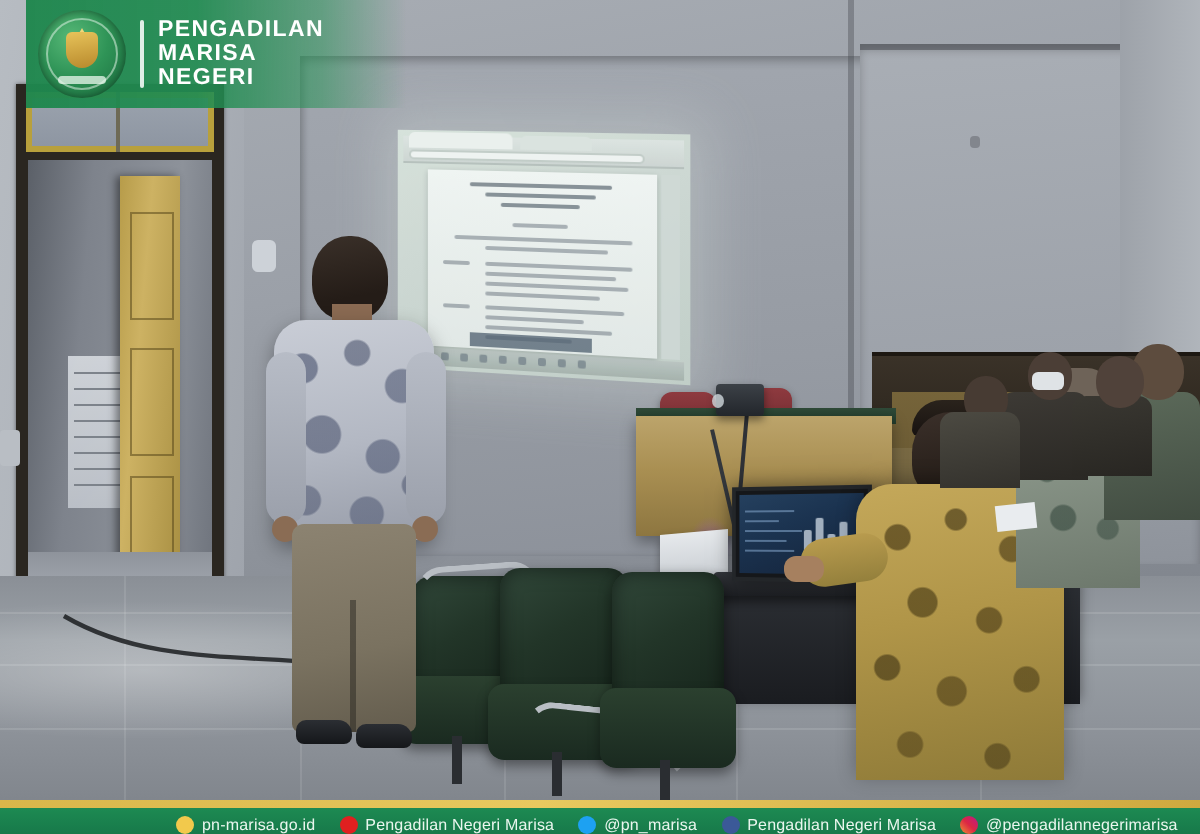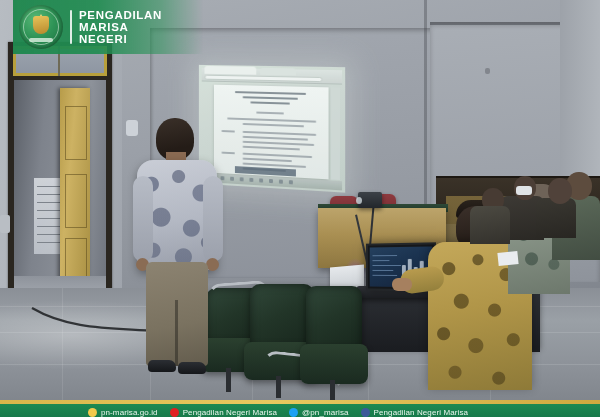--- a/index.html
+++ b/index.html
@@ -502,15 +502,19 @@
       <span class="stxt">Pengadilan Negeri Marisa</span>
     </div>
     <div class="social">
       <span class="sico tw"></span>
       <span class="stxt">@pn_marisa</span>
     </div>
     <div class="social">
       <span class="sico fb"></span>
       <span class="stxt">Pengadilan Negeri Marisa</span>
     </div>
+    <div class="social">
+      <span class="sico ig"></span>
+      <span class="stxt">@pengadilannegerimarisa</span>
+    </div>
   </div>
 
 </div>
 
 </body></html>

